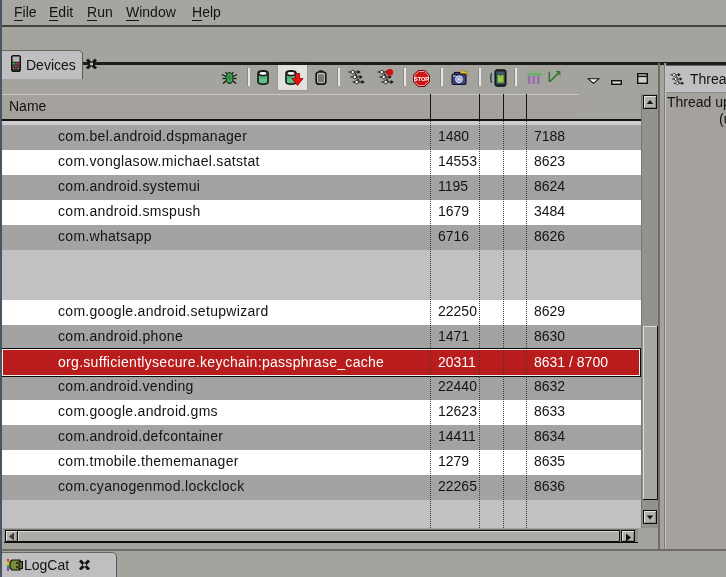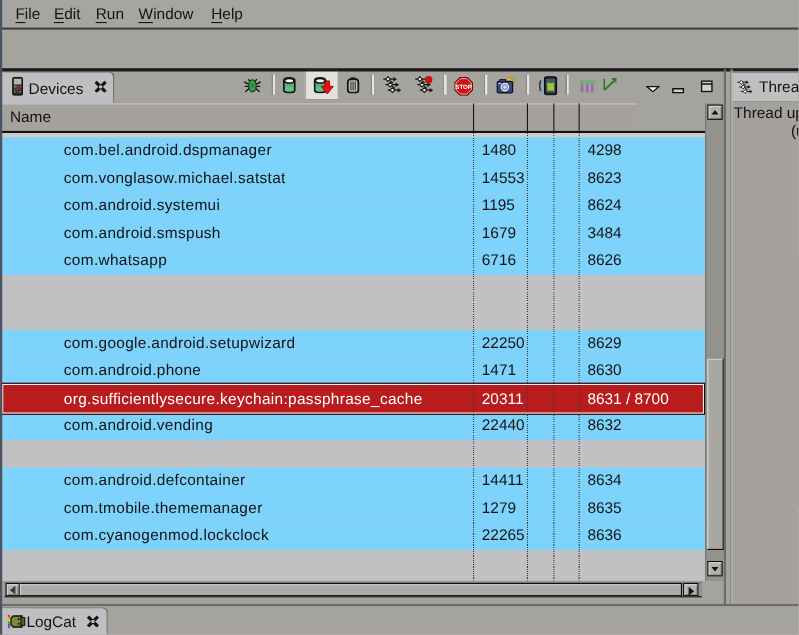--- a/index.html
+++ b/index.html
@@ -2,31 +2,31 @@
 <html><head><meta charset="utf-8"><style>
 *{margin:0;padding:0;box-sizing:border-box}
 html,body{width:726px;height:577px;overflow:hidden}
 body{font-family:"Liberation Sans",sans-serif;background:#a5a39e;position:relative;color:#131313;font-size:14px}
 #menubar{position:absolute;left:0;top:0;width:726px;height:24px;background:#a7a5a1;border-left:1px solid #7b7974}
 #menubar span{position:absolute;top:4px}
 #menubar u{text-decoration:none;border-bottom:1px solid #141414;padding-bottom:0px}
 #menuline{position:absolute;left:0;top:25px;width:726px;height:2px;background:#46443f}
 #topline{position:absolute;left:0;top:62px;width:726px;height:2.5px;background:#1c1c1c}
 .tab{position:absolute;background:#bfbec0;border-top:1px solid #6a675f;border-right:1px solid #5a5853;border-top-right-radius:5px}
-#devtab{left:1px;top:65px;width:103px;height:29px;border-left:1px solid #8c8a85}
+#devtab{left:1px;top:50px;width:82px;height:29px;border-left:1px solid #8c8a85}
 #devtab .txt{position:absolute;left:24px;top:6px}
 #hdr{position:absolute;left:2px;top:94px;width:577px;height:25px;background:#a5a29e;border-top:1px solid #c9c7c3}
 #hdr .txt{position:absolute;left:7px;top:3px}
 #hdrline{position:absolute;left:0px;top:119px;width:641px;height:2px;background:#111}
 .hsep{position:absolute;top:94px;width:1px;height:25px;background:#161616}
 #tbl{position:absolute;left:2px;top:121px;width:639px;height:407px;background:#c1c0c2;overflow:hidden}
 #sliver{position:absolute;left:0;top:0;width:639px;height:4px;background:#cdccce}
 .row{position:absolute;left:0;width:639px;height:25px}
-.ra{background:#7dd3fc}
-.rb{background:#7dd3fc}
+.ra{background:#a3a3a3}
+.rb{background:#ffffff}
 .row span,.sel span{position:absolute;top:3px;white-space:pre}
 .nm{left:56px;letter-spacing:0.3px}
 .pid{left:436px}
 .prt{left:532px}
 .dot{position:absolute;top:0px;width:1px;height:407px;background-image:repeating-linear-gradient(to bottom,#3c3c3c 0 1px,transparent 1px 2px)}
 #sel{position:absolute;left:1px;top:348px;width:640px;height:29px;background:#b91c1c;border:1px solid #0a0a0a;outline:none}
 #seli{position:absolute;left:0;top:0;width:100%;height:100%;border:1px solid #f2f1ef}
 #sel span{position:absolute;color:#fff;top:5px}
 #vsb{position:absolute;left:641px;top:94px;width:17px;height:434px;background:#94928d;border-left:1px solid #797772}
 .sbtn{position:absolute;background:#b3b1ad;border:1px solid #0d0d0d;box-shadow:inset 1px 1px 0 #e3e2df,inset -1px -1px 0 #8a8883}
@@ -34,21 +34,21 @@
 #hsb{position:absolute;left:4px;top:529px;width:634px;height:14px;background:#94928d;border-top:1px solid #797772;border-bottom:1px solid #0d0d0d}
 #hthumb{position:absolute;left:14px;top:0px;width:602px;height:12px;background:#aeaca8;border:1px solid #0d0d0d;border-left:none;box-shadow:inset 1px 1px 0 #dbdad7}
 #rborder{position:absolute;left:658px;top:63px;width:2px;height:488px;background:#6f6d68}
 #rpl1{position:absolute;left:664px;top:63px;width:1px;height:488px;background:#7b7974}
 #rpl2{position:absolute;left:665px;top:63px;width:1px;height:488px;background:#c6c4c0}
 #thtab{left:666px;top:65px;width:60px;height:28px;border-right:none;border-top-right-radius:0}
 #thtab .txt{position:absolute;left:24px;top:5px}
 #thline{position:absolute;left:666px;top:92px;width:60px;height:1px;background:#8e8c87}
 #rcontent{position:absolute;left:666px;top:93px;width:60px;height:457px;background:#a5a29e;overflow:hidden}
 #botline{position:absolute;left:0;top:549px;width:726px;height:2px;background:#6e6c67}
-#logtab{left:1px;top:552px;width:97px;height:25px;border-left:1px solid #8c8a85}
+#logtab{left:1px;top:552px;width:116px;height:25px;border-left:1px solid #8c8a85}
 #logtab .txt{position:absolute;left:22px;top:4px}
 .xclose svg{display:block}
 .sep{position:absolute;top:68px;width:3px;height:18px;background:linear-gradient(to right,#8b8984 0 1px,#e6e5e2 1px 3px)}
 #pressed{position:absolute;left:277px;top:61px;width:31px;height:30px;background:#e2e1de;border:1px solid #9a9893}
 .ic{position:absolute}
 </style></head><body>
 
 <div style="position:absolute;left:0;top:0;width:2px;height:577px;background:#4a5562;z-index:50"></div>
 <div id="menubar">
  <span style="left:13px"><u>F</u>ile</span>
@@ -236,21 +236,21 @@
 <div class="hsep" style="left:479px"></div>
 <div class="hsep" style="left:503px"></div>
 <div class="hsep" style="left:526px"></div>
 <div id="hdrline"></div>
 
 <div id="tbl">
 <div id="sliver"></div>
 <div class="row ra" style="top:4px">
       <span class="nm">com.bel.android.dspmanager</span>
       <span class="pid">1480</span>
-      <span class="prt">4298</span>
+      <span class="prt">7188</span>
     </div>
 <div class="row rb" style="top:29px">
       <span class="nm">com.vonglasow.michael.satstat</span>
       <span class="pid">14553</span>
       <span class="prt">8623</span>
     </div>
 <div class="row ra" style="top:54px">
       <span class="nm">com.android.systemui</span>
       <span class="pid">1195</span>
       <span class="prt">8624</span>
@@ -272,20 +272,25 @@
     </div>
 <div class="row ra" style="top:204px">
       <span class="nm">com.android.phone</span>
       <span class="pid">1471</span>
       <span class="prt">8630</span>
     </div>
 <div class="row ra" style="top:254px">
       <span class="nm">com.android.vending</span>
       <span class="pid">22440</span>
       <span class="prt">8632</span>
+    </div>
+<div class="row rb" style="top:279px">
+      <span class="nm">com.google.android.gms</span>
+      <span class="pid">12623</span>
+      <span class="prt">8633</span>
     </div>
 <div class="row ra" style="top:304px">
       <span class="nm">com.android.defcontainer</span>
       <span class="pid">14411</span>
       <span class="prt">8634</span>
     </div>
 <div class="row rb" style="top:329px">
       <span class="nm">com.tmobile.thememanager</span>
       <span class="pid">1279</span>
       <span class="prt">8635</span>

